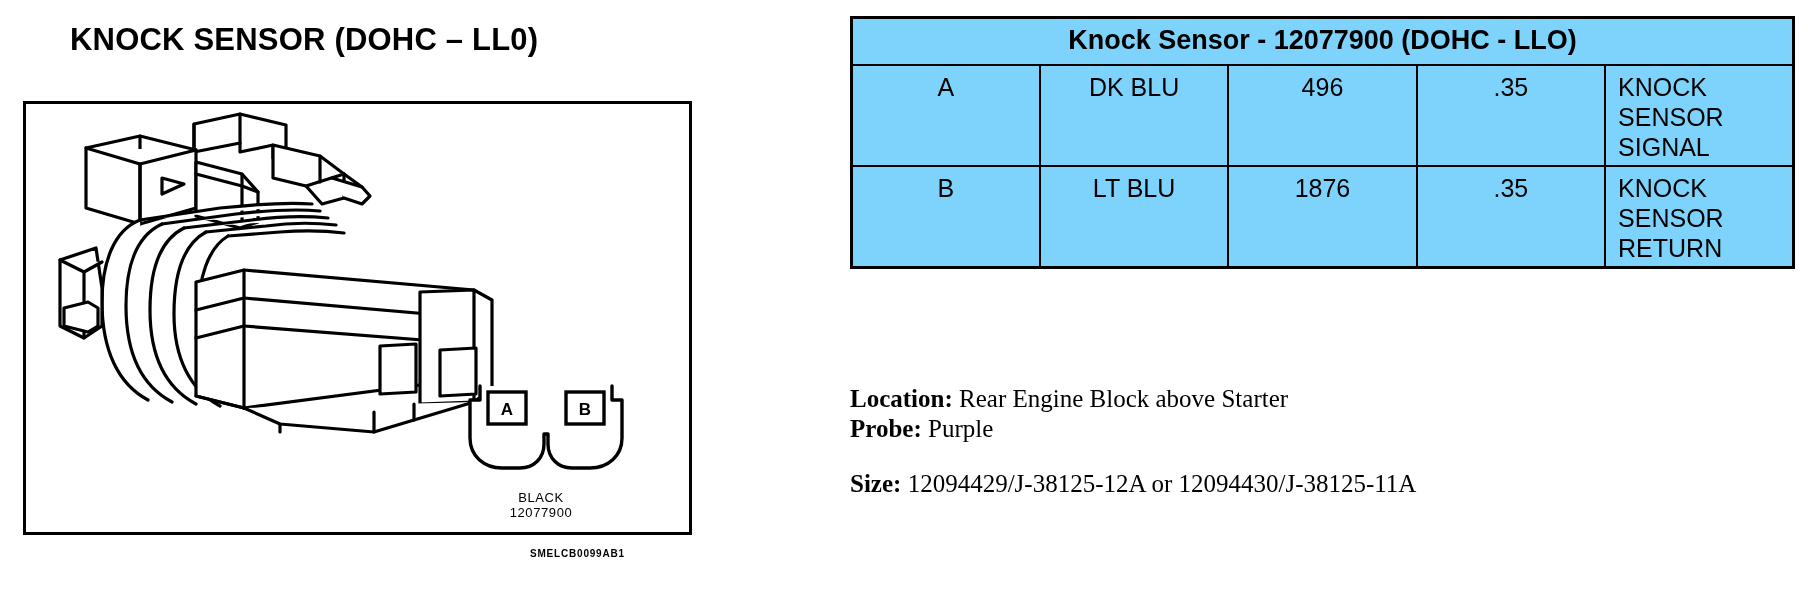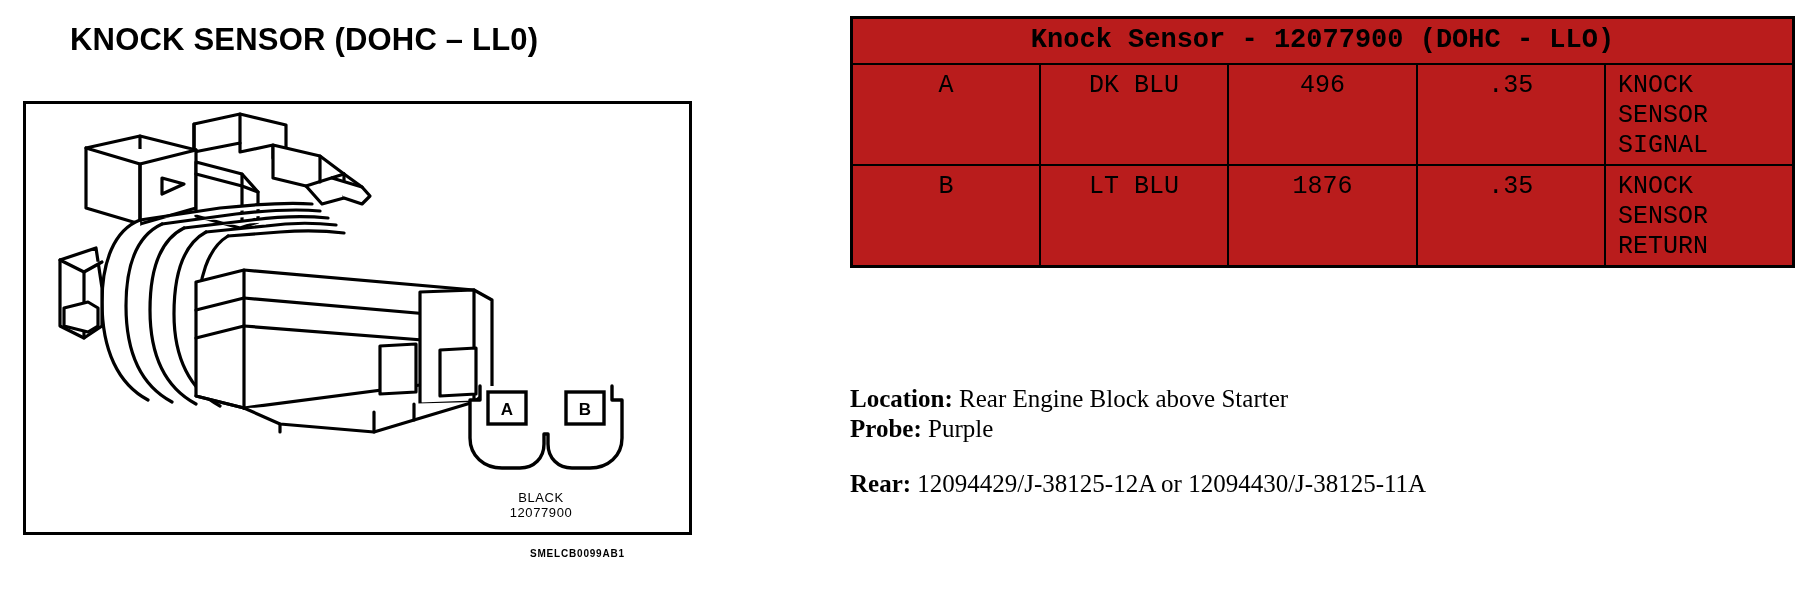--- a/index.html
+++ b/index.html
@@ -101,25 +101,25 @@
     left: 5px;
     top: 16px;
     width: 945px;
     border-collapse: collapse;
     table-layout: fixed;
     border: 3px solid #000000;
   }
   #pinout-table td,
   #pinout-table th {
     border: 2px solid #000000;
-    font-family: Liberation Mono, monospace;
+    font-family: Liberation Sans, sans-serif;
     font-size: 25px;
     padding: 3px 6px;
     vertical-align: top;
-    background: #b91c1c;
+    background: #7dd3fc;
   }
   #pinout-table .tbl-title {
     text-align: center;
     font-weight: bold;
     font-size: 27px;
     padding: 6px 4px 8px 4px;
     border-left: none;
     border-right: none;
     border-top: none;
   }
@@ -290,17 +290,17 @@
     <span class="note-label">Location:</span>
     <span class="note-value">Rear Engine Block above Starter</span>
   </div>
 
   <div class="note-line" id="note-probe">
     <span class="note-label">Probe:</span>
     <span class="note-value">Purple</span>
   </div>
 
   <div class="note-line" id="note-tool">
-    <span class="note-label">Rear:</span>
+    <span class="note-label">Size:</span>
     <span class="note-value">12094429/J-38125-12A or 12094430/J-38125-11A</span>
   </div>
 
 </div>
 
 </body></html>

